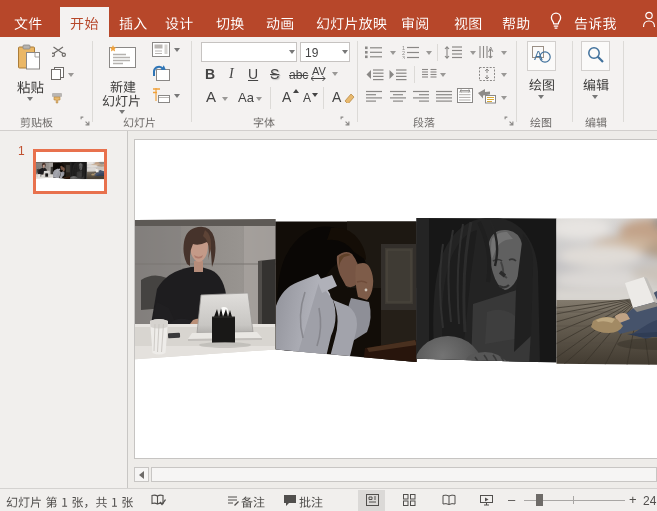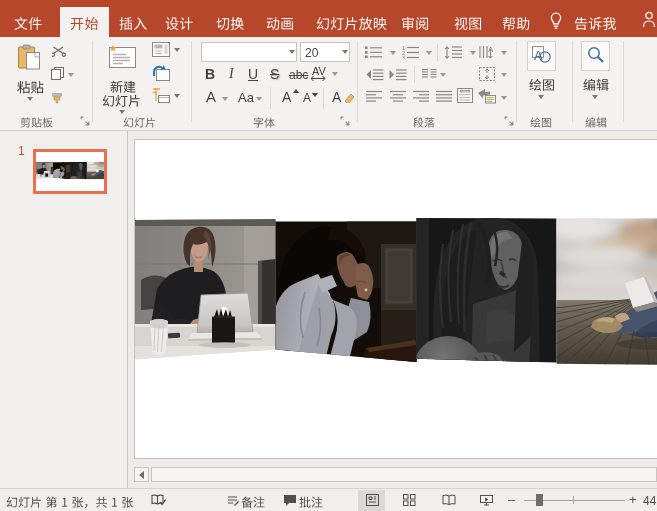--- a/index.html
+++ b/index.html
@@ -475,21 +475,21 @@
       <g stroke="#f0a23c" stroke-width="1.6">
         <path d="M1 2 h7 M1 5.5 h4"></path>
       </g>
 <path d="M4 1 v13" stroke="#f0a23c" stroke-width="1.2"></path>
 <rect x="6.5" y="8.5" width="11" height="7" fill="#fff" stroke="#8a8886"></rect>
 <path d="M7 10.5 h10" stroke="#b9b6b3"></path>
     </svg>
     <div class="carr" style="left:174px;top:57px;border-top-color:#777"></div>
     <div class="combo" style="left:201px;top:5px;width:96px;height:20px"></div>
     <div class="carr" style="left:289px;top:13px;border-top-color:#777"></div>
-    <div class="combo" style="left:300px;top:5px;width:50px;height:20px;font-size:12px;padding:3px 0 0 4px">20</div>
+    <div class="combo" style="left:300px;top:5px;width:50px;height:20px;font-size:12px;padding:3px 0 0 4px">19</div>
     <div class="carr" style="left:342px;top:13px;border-top-color:#777"></div>
     <div style="position:absolute;left:205px;top:29px;font-size:14px;font-weight:bold;color:#444">B</div>
     <div style="position:absolute;left:229px;top:29px;font-size:14px;font-style:italic;font-family:'Liberation Serif',serif;color:#444">I</div>
     <div style="position:absolute;left:248px;top:29px;font-size:14px;text-decoration:underline;color:#444">U</div>
     <div style="position:absolute;left:270px;top:29px;font-size:14px;text-decoration:line-through;color:#444;text-shadow:1px 1px 1px #bbb">S</div>
     <div style="position:absolute;left:289px;top:31px;font-size:12px;text-decoration:line-through;color:#444">abc</div>
     <div style="position:absolute;left:312px;top:28px;font-size:11px;color:#444">AV</div>
     <svg class="ric" style="left:311px;top:38px" width="16" height="7" viewBox="0 0 16 7">
       <path d="M0 3.5 h14 M2.5 1 L0 3.5 l2.5 2.5 M11.5 1 L14 3.5 l-2.5 2.5" stroke="#444" fill="none"></path>
     </svg>
@@ -783,13 +783,13 @@
         <rect x="0.5" y="1.5" width="12" height="7"></rect>
         <path d="M4 11 h5 M6.5 8.5 v2.5"></path>
       </g>
 <path d="M5 3.5 l3.5 2 l-3.5 2z" fill="#514f4d"></path>
     </svg>
     <div style="position:absolute;left:508px;top:3px;font-size:13px;color:#514f4d">–</div>
     <div style="position:absolute;left:524px;top:10.5px;width:101px;height:1.5px;background:#a8a6a4"></div>
     <div style="position:absolute;left:573px;top:7px;width:1px;height:8px;background:#a8a6a4"></div>
     <div style="position:absolute;left:536px;top:5px;width:7px;height:12px;background:#6e6b68"></div>
     <div style="position:absolute;left:629px;top:3px;font-size:13px;color:#514f4d">+</div>
-    <div style="position:absolute;left:643px;top:5px;font-size:12px;color:#514f4d">44</div>
+    <div style="position:absolute;left:643px;top:5px;font-size:12px;color:#514f4d">24</div>
   </div>
 </body></html>

